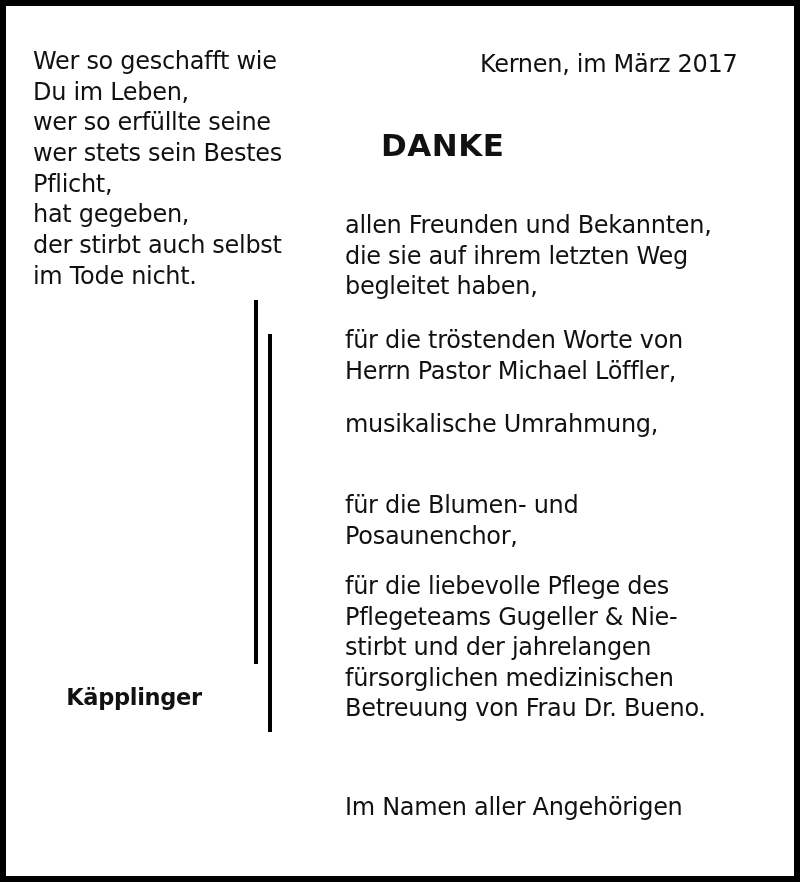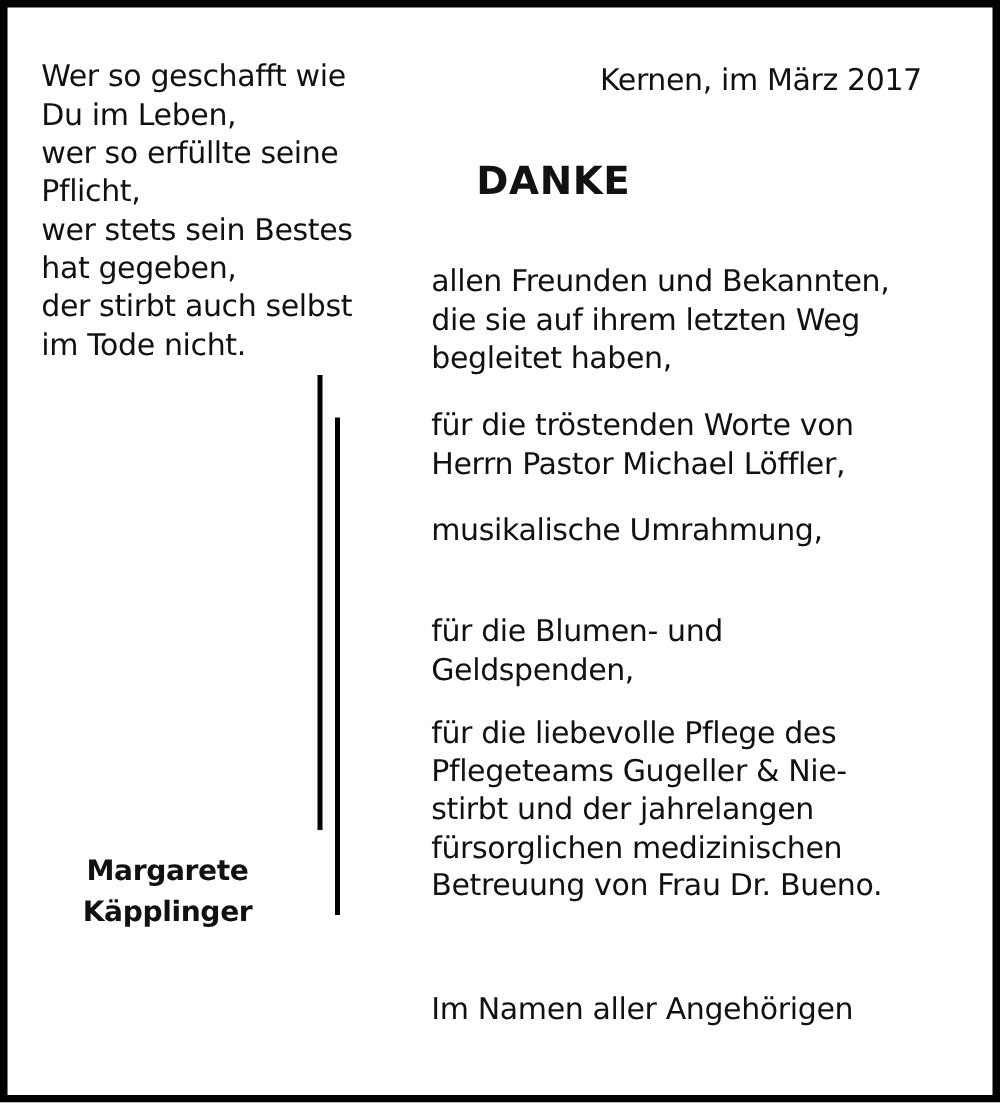--- a/index.html
+++ b/index.html
@@ -19,22 +19,22 @@
 </style>
 </head>
 <body>
 
 <div class="frame"></div>
 
 <div class="txt poem">
   <div>Wer so geschafft wie</div>
   <div>Du im Leben,</div>
   <div>wer so erfüllte seine</div>
+  <div>wer stets sein Bestes</div>
   <div>Pflicht,</div>
-  <div>wer stets sein Bestes</div>
   <div>hat gegeben,</div>
   <div>der stirbt auch selbst</div>
   <div>im Tode nicht.</div>
 </div>
 
 <div class="txt date">Kernen, im März 2017</div>
 
 <div class="txt title">DANKE</div>
 
 <div class="txt para" style="top:210px">
@@ -47,34 +47,33 @@
   <div>für die tröstenden Worte von</div>
   <div>Herrn Pastor Michael Löffler,</div>
 </div>
 
 <div class="txt para" style="top:409px">
   <div>musikalische Umrahmung,</div>
 </div>
 
 <div class="txt para" style="top:490px">
   <div>für die Blumen- und</div>
-  <div>Geldspenden,</div>
+  <div>Posaunenchor,</div>
 </div>
 
 <div class="txt para" style="top:571px">
   <div>für die liebevolle Pflege des</div>
   <div>Pflegeteams Gugeller &amp; Nie-</div>
   <div>stirbt und der jahrelangen</div>
   <div>fürsorglichen medizinischen</div>
   <div>Betreuung von Frau Dr. Bueno.</div>
 </div>
 
 <div class="vline" style="left:254px; top:300px; height:364px;"></div>
 <div class="vline" style="left:268px; top:334px; height:398px;"></div>
 
 <div class="txt name">
-  <div>Margarete</div>
   <div>Käpplinger</div>
 </div>
 
 <div class="txt sign">
   <div>Im Namen aller Angehörigen</div>
 </div>
 
 </body></html>

